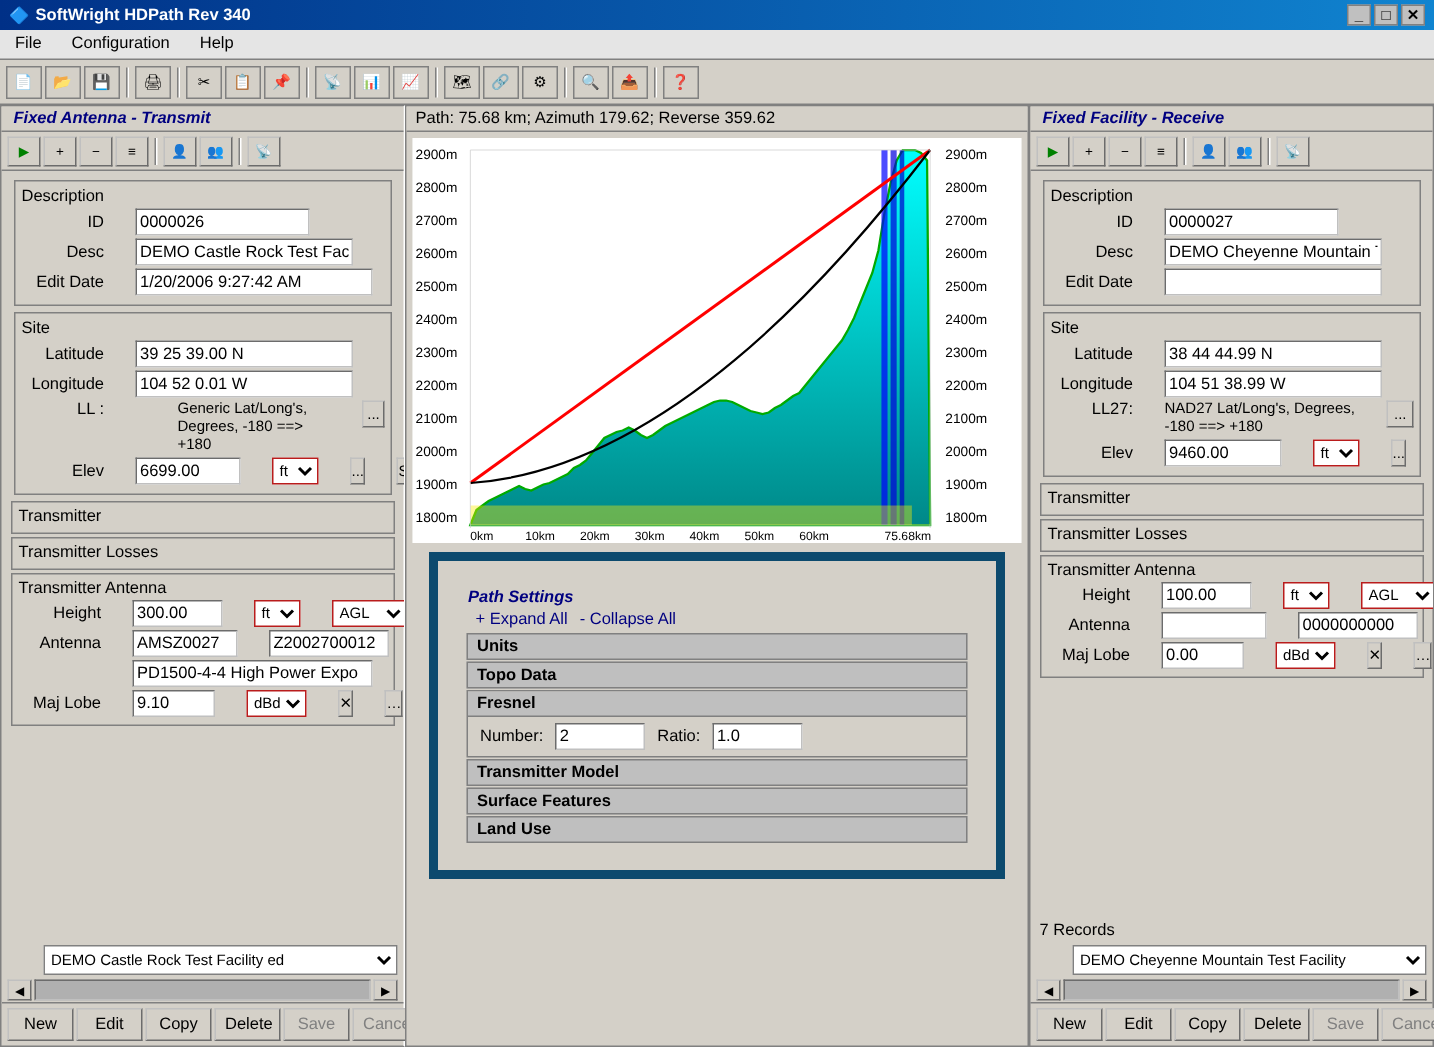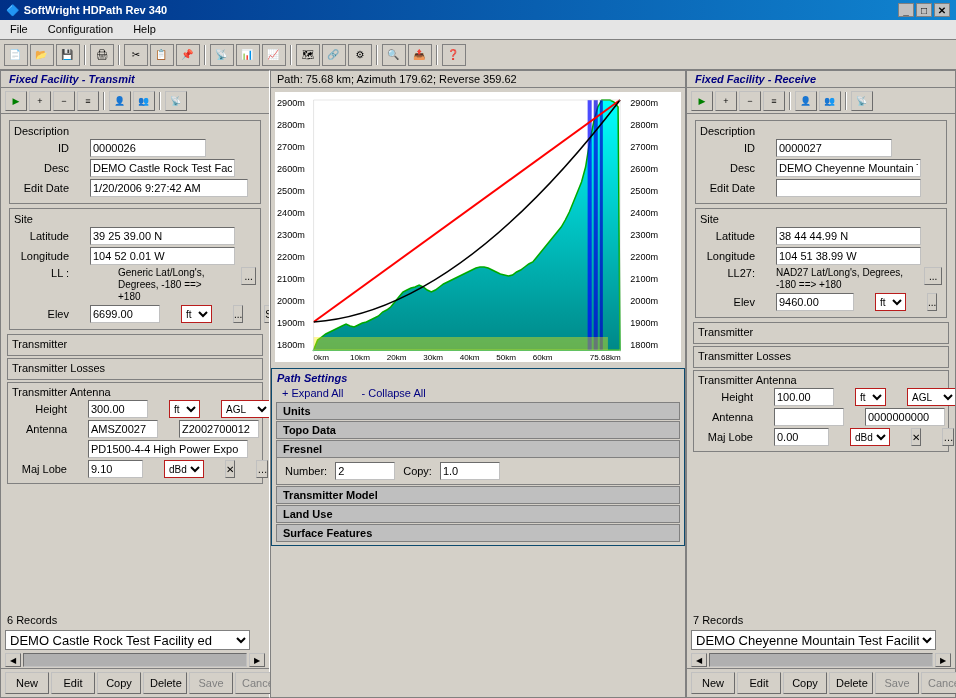--- a/index.html
+++ b/index.html
@@ -176,23 +176,24 @@
     }
     
     .bottom-select-row {
       padding: 2px 4px;
       display: flex;
       align-items: center;
     }
     .bottom-select {
       width: 245px;
       height: 20px;
-      font-size: 13px;
+      font-size: 10px;
       border: 1px solid #808080;
       background: white;
+      margin-left: 24px;
     }
     
     .scrollbar-row {
       display: flex;
       align-items: center;
       padding: 1px 4px;
       gap: 2px;
     }
     .scroll-arrow {
       width: 16px; height: 14px;
@@ -238,34 +239,34 @@
     }
     .chart-area {
       background: white;
       margin: 4px;
       position: relative;
       height: 270px;
       overflow: hidden;
     }
     
     .path-settings {
-      border: 1px solid #0c4a6e;
-      margin: 2px 0;
-      padding: 2px;
+      border: 6px solid #0c4a6e;
+      margin: 2px 15px;
+      padding: 17px;
     }
     .path-settings-title {
       font-size: 11px;
       font-style: italic;
       font-weight: bold;
       color: #000080;
       padding: 1px 3px;
     }
     .expand-row {
       display: flex;
-      gap: 18px;
+      gap: 8px;
       padding: 2px 8px;
       font-size: 11px;
     }
     .expand-link { color: #000080; cursor: pointer; }
     
     .settings-item {
       background: #bfbfbf;
       border: 1px solid #808080;
       margin: 1px 2px;
       padding: 2px 6px;
@@ -384,21 +385,21 @@
   <div class="toolbar-sep"></div>
   <div class="toolbar-btn">🔍</div>
   <div class="toolbar-btn">📤</div>
   <div class="toolbar-sep"></div>
   <div class="toolbar-btn">❓</div>
 </div>
 
 <div class="main-content">
 
   <div class="left-panel">
-    <div class="facility-header">Fixed Facility - Transmit</div>
+    <div class="facility-header">Fixed Antenna - Transmit</div>
     <div class="mini-toolbar">
       <div class="mini-btn" style="color:green;">▶</div>
       <div class="mini-btn">+</div>
       <div class="mini-btn">−</div>
       <div class="mini-btn">≡</div>
       <div class="mini-sep"></div>
       <div class="mini-btn">👤</div>
       <div class="mini-btn">👥</div>
       <div class="mini-sep"></div>
       <div class="mini-btn">📡</div>
@@ -486,21 +487,20 @@
           <select class="unit-select">
             <option>dBd</option>
             <option>dBi</option>
           </select>
           <div class="x-btn">✕</div>
           <div class="x-btn">…</div>
         </div>
       </div>
     </div>
 
-    <div class="records-label">6 Records</div>
 
     <div class="bottom-select-row">
       <select class="bottom-select">
         <option>DEMO Castle Rock Test Facility ed</option>
       </select>
     </div>
 
     <div class="scrollbar-row">
       <div class="scroll-arrow">◀</div>
       <div class="scroll-track"></div>
@@ -618,28 +618,28 @@
       </div>
 
       <div class="settings-item">Units</div>
       <div class="settings-item">Topo Data</div>
 
       <div class="settings-item-open">
         <div class="settings-item-header">Fresnel</div>
         <div class="settings-item-content">
           <span>Number:</span>
           <input class="field-input" style="width: 60px;" type="text" value="2">
-          <span>Copy:</span>
+          <span>Ratio:</span>
           <input class="field-input" style="width: 60px;" type="text" value="1.0">
         </div>
       </div>
 
       <div class="settings-item">Transmitter Model</div>
+      <div class="settings-item">Surface Features</div>
       <div class="settings-item">Land Use</div>
-      <div class="settings-item">Surface Features</div>
     </div>
   </div>
 
   <div class="right-panel">
     <div class="facility-header">Fixed Facility - Receive</div>
     <div class="mini-toolbar">
       <div class="mini-btn" style="color:green;">▶</div>
       <div class="mini-btn">+</div>
       <div class="mini-btn">−</div>
       <div class="mini-btn">≡</div>

